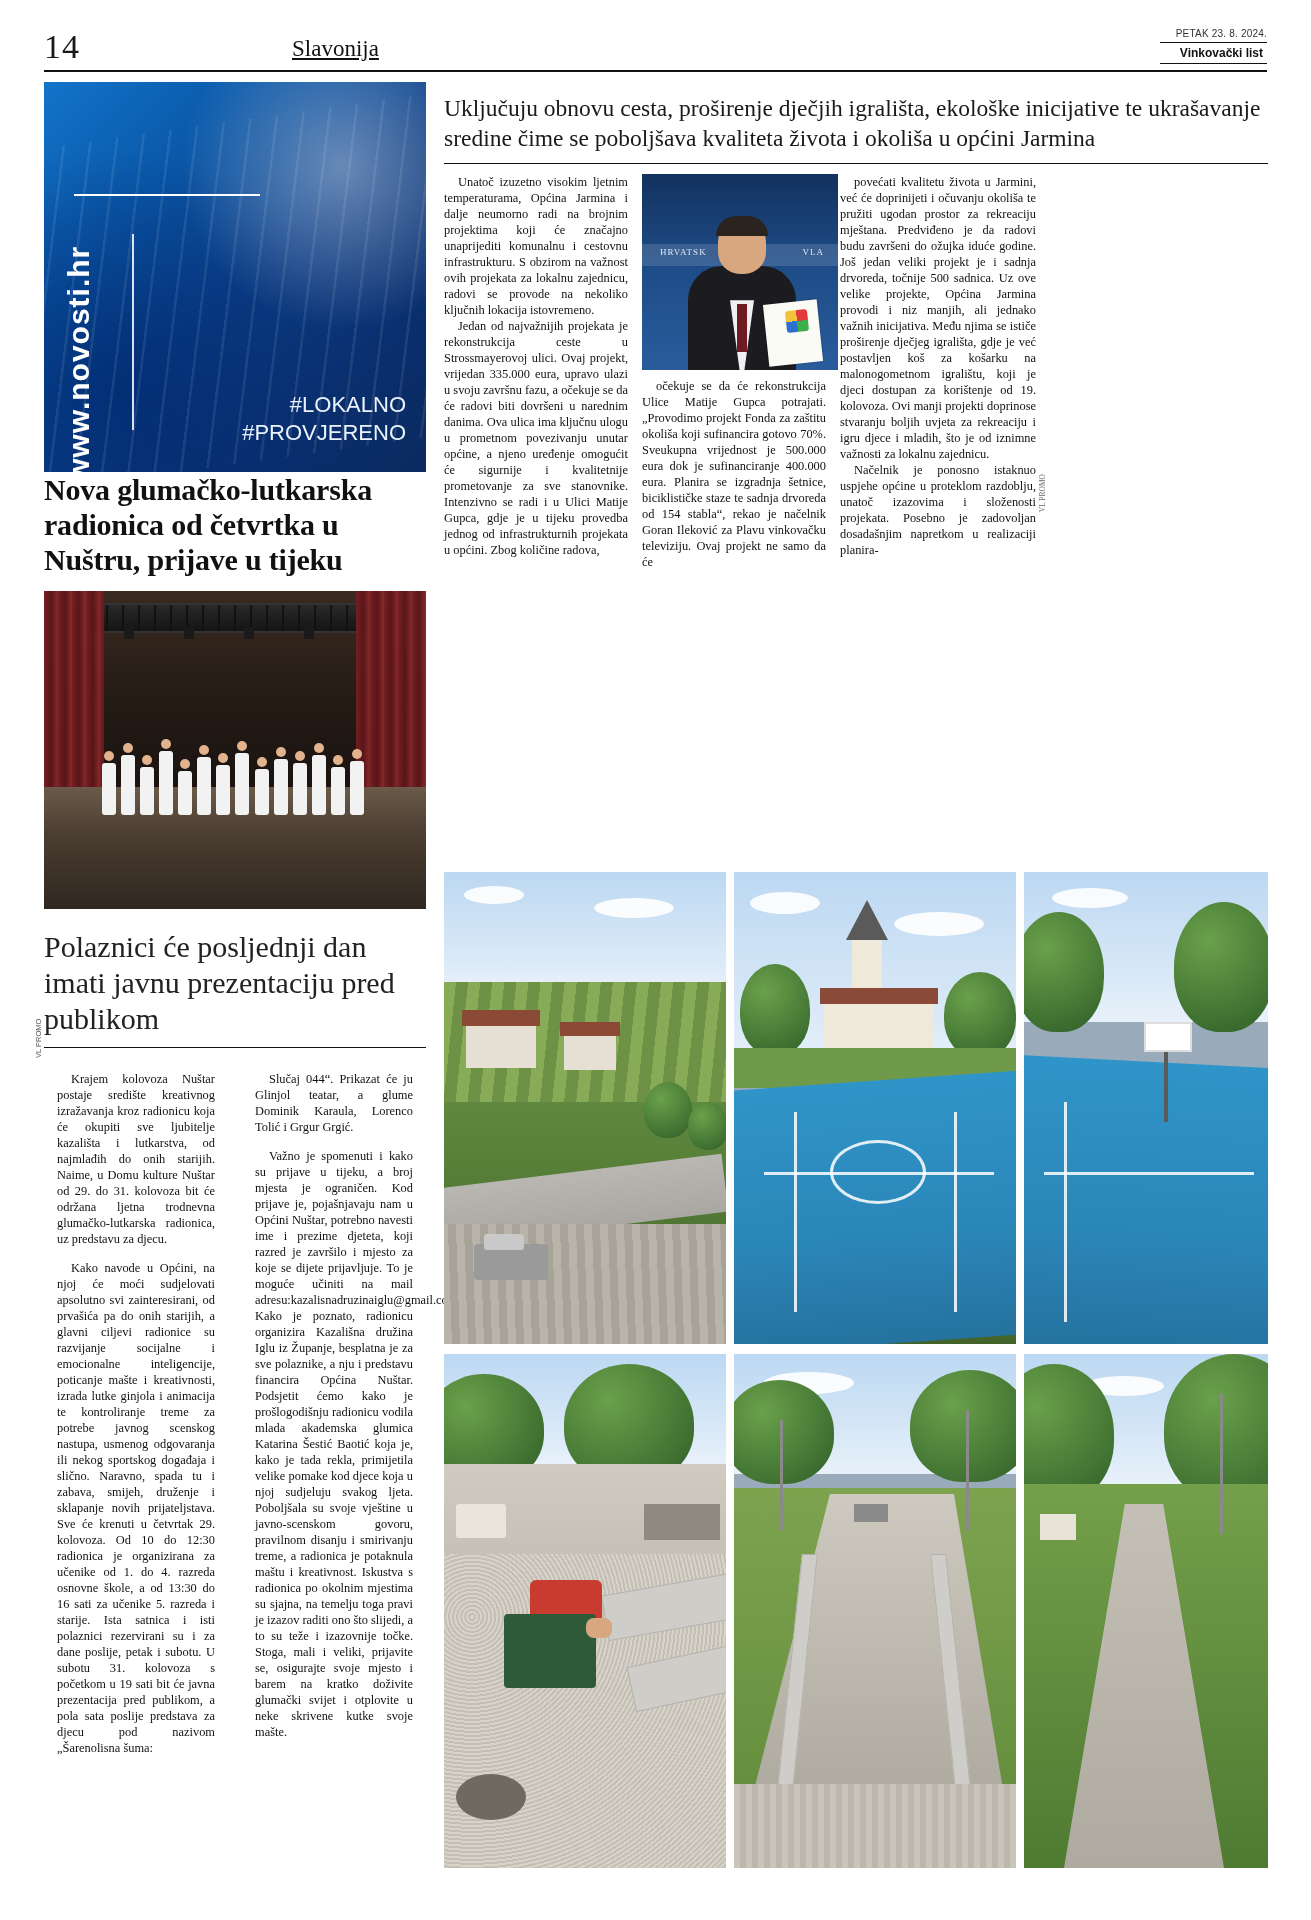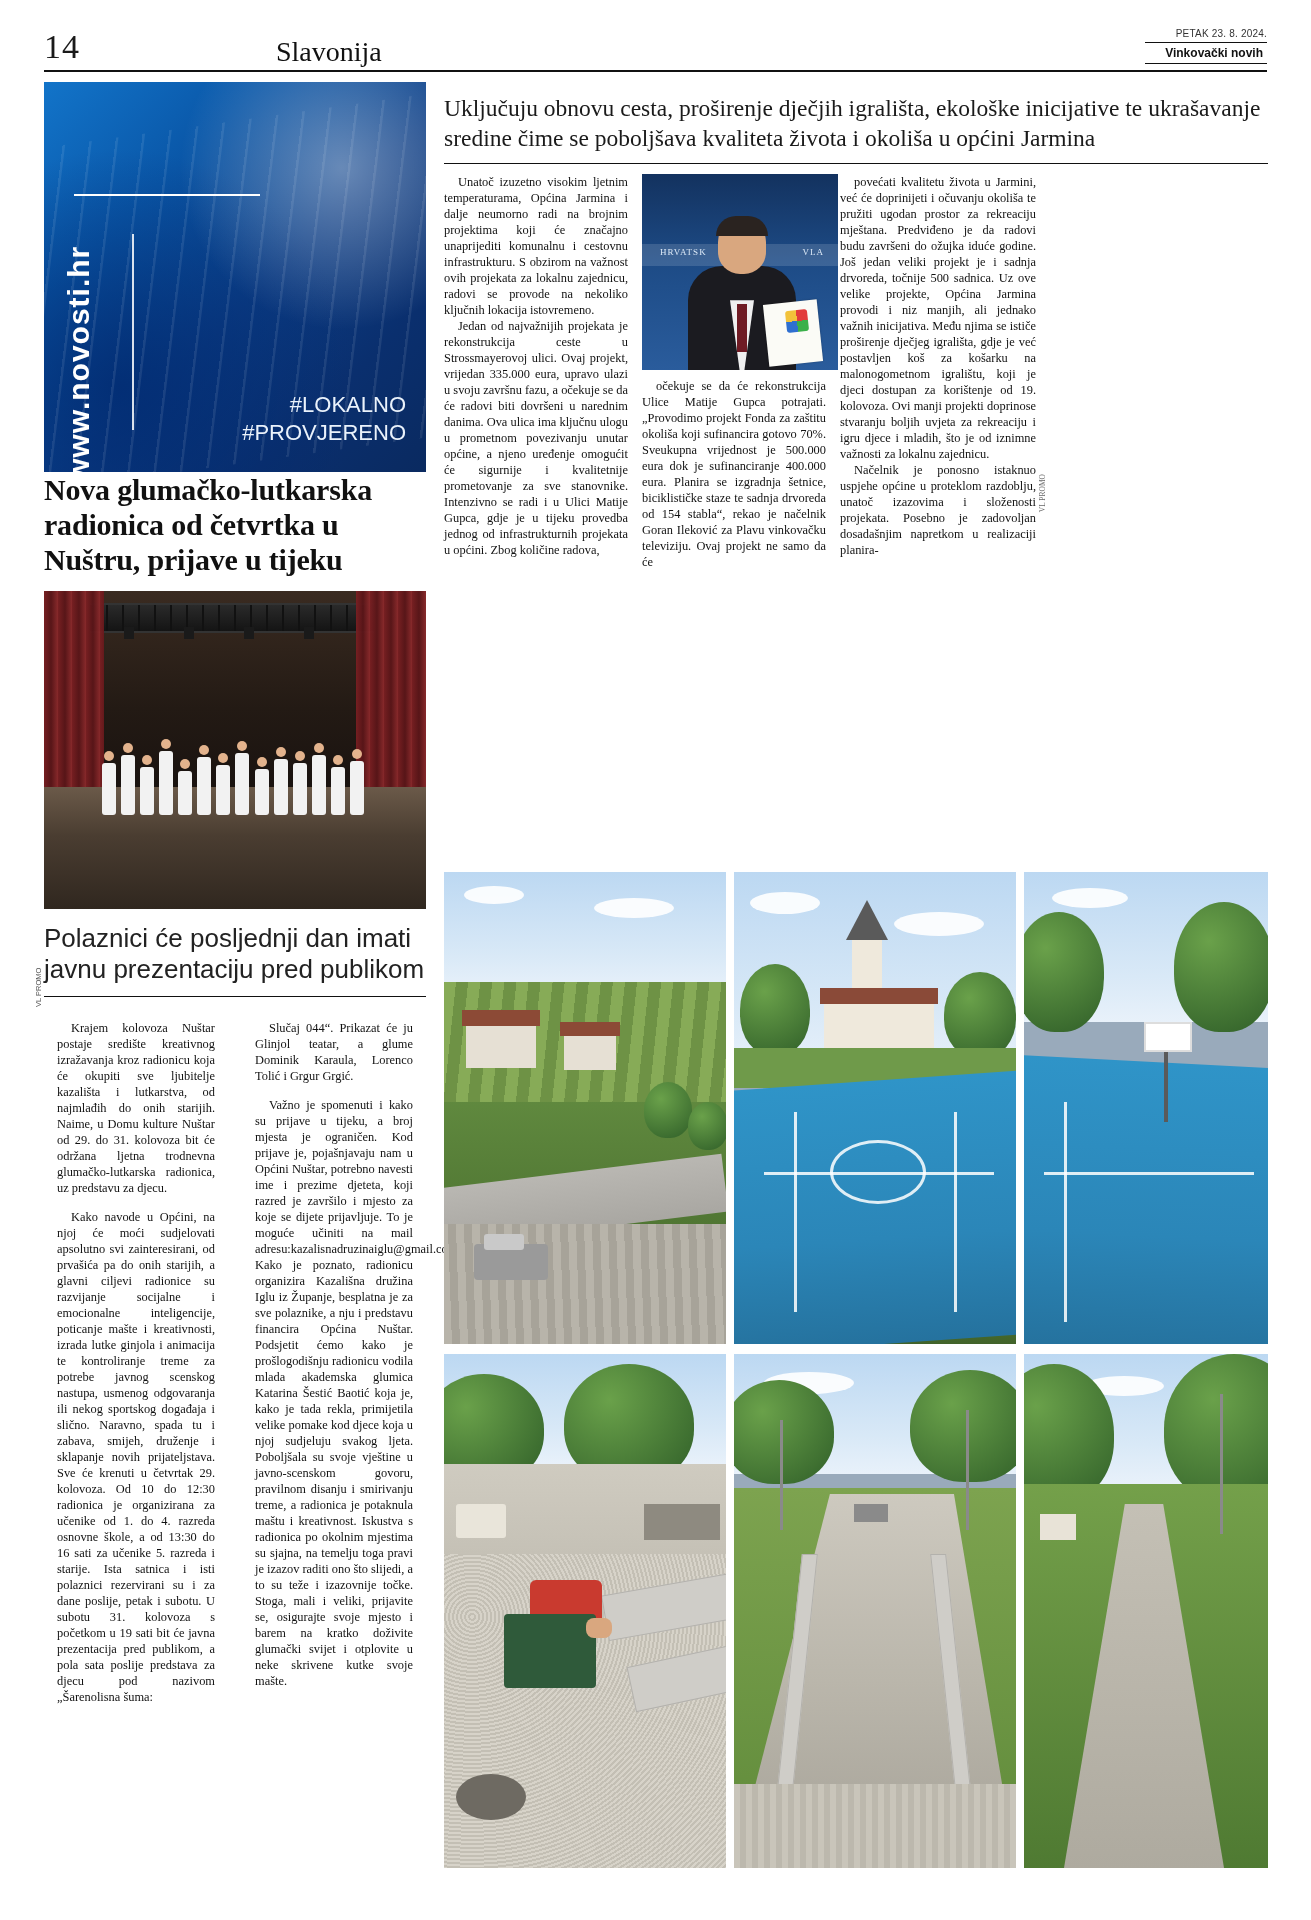--- a/index.html
+++ b/index.html
@@ -29,25 +29,26 @@
     position: absolute;
     left: 0;
     top: 0;
     font-size: 34px;
     letter-spacing: 1px;
     color: #1a1a1a;
     font-family: "Liberation Serif", serif;
   }
   .section-name {
     position: absolute;
-    left: 232px;
+    left: 248px;
     top: 8px;
-    font-size: 28px;
+    font-size: 23px;
     color: #111;
     font-family: "Liberation Serif", serif;
+    text-decoration: underline;
   }
   .masthead-right {
     position: absolute;
     right: 0;
     top: 0;
     text-align: right;
   }
   .masthead-date {
     font-size: 10px;
     color: #333;
@@ -199,23 +200,23 @@
     position:absolute; left:58px; right:62px; top:120px; height:104px;
     display:flex; align-items:flex-end; justify-content:space-between;
   }
   .lp-kid { width:14px; }
   .lp-kid .head { width:10px; height:10px; border-radius:50%; background:#e3b38d; margin:0 auto 2px; }
   .lp-kid .body { width:14px; background:#f2f2f2; border-radius:3px; }
   .lp-light { position:absolute; width:10px; height:12px; background:#1a1a1a; top:36px; }
 
   
   .left-subhead {
-    margin-top: 14px;
-    font-family: Liberation Sans, sans-serif;
-    font-size: 26px;
+    margin-top: 20px;
+    font-family: Liberation Serif, serif;
+    font-size: 30px;
     line-height: 1.2;
     color: #222;
   }
   .left-rule {
     margin-top: 10px;
     height: 1px;
     background: #111;
   }
 
   
@@ -402,21 +403,21 @@
 </head>
 <body>
 
 <div class="page">
 
   <div class="masthead">
     <div class="page-number">14</div>
     <div class="section-name">Slavonija</div>
     <div class="masthead-right">
       <div class="masthead-date">PETAK 23. 8. 2024.</div>
-      <div class="masthead-paper">Vinkovački novih</div>
+      <div class="masthead-paper">Vinkovački list</div>
     </div>
   </div>
   <div class="rule-top"></div>
 
   <div class="left-col">
 
     <div class="opcine-box">
       <div class="opcine-swirl"></div>
       <div class="opcine-underline"></div>
       <div class="opcine-vline"></div>

